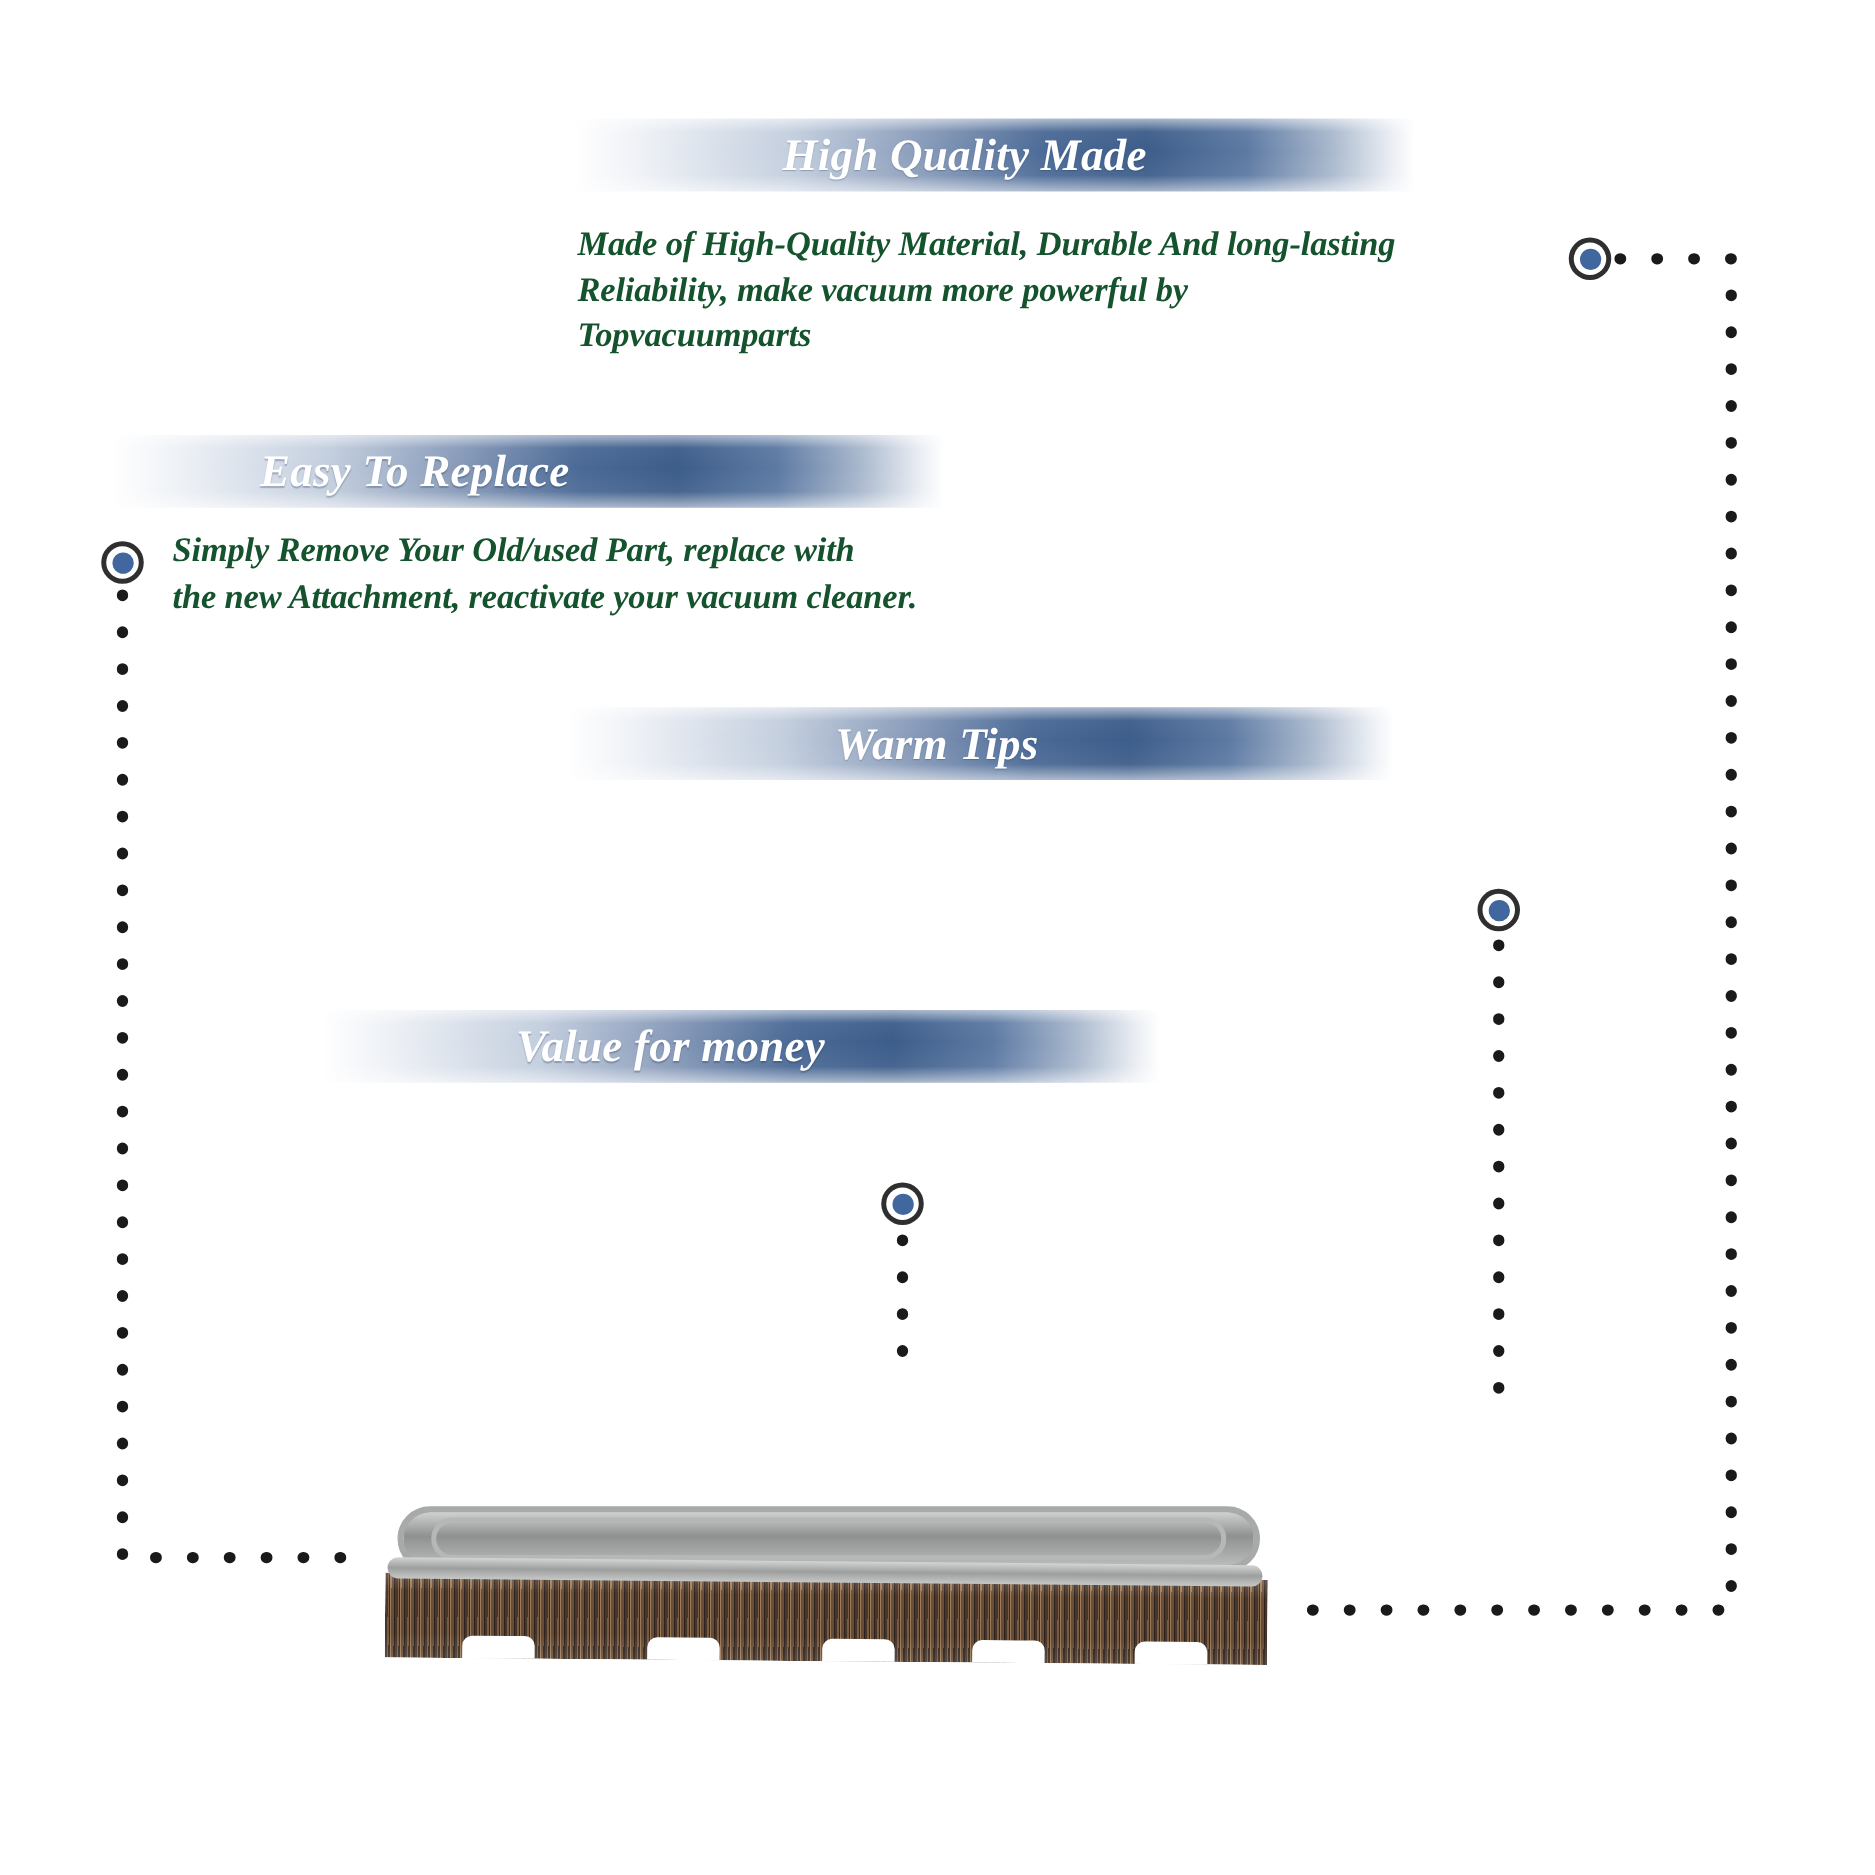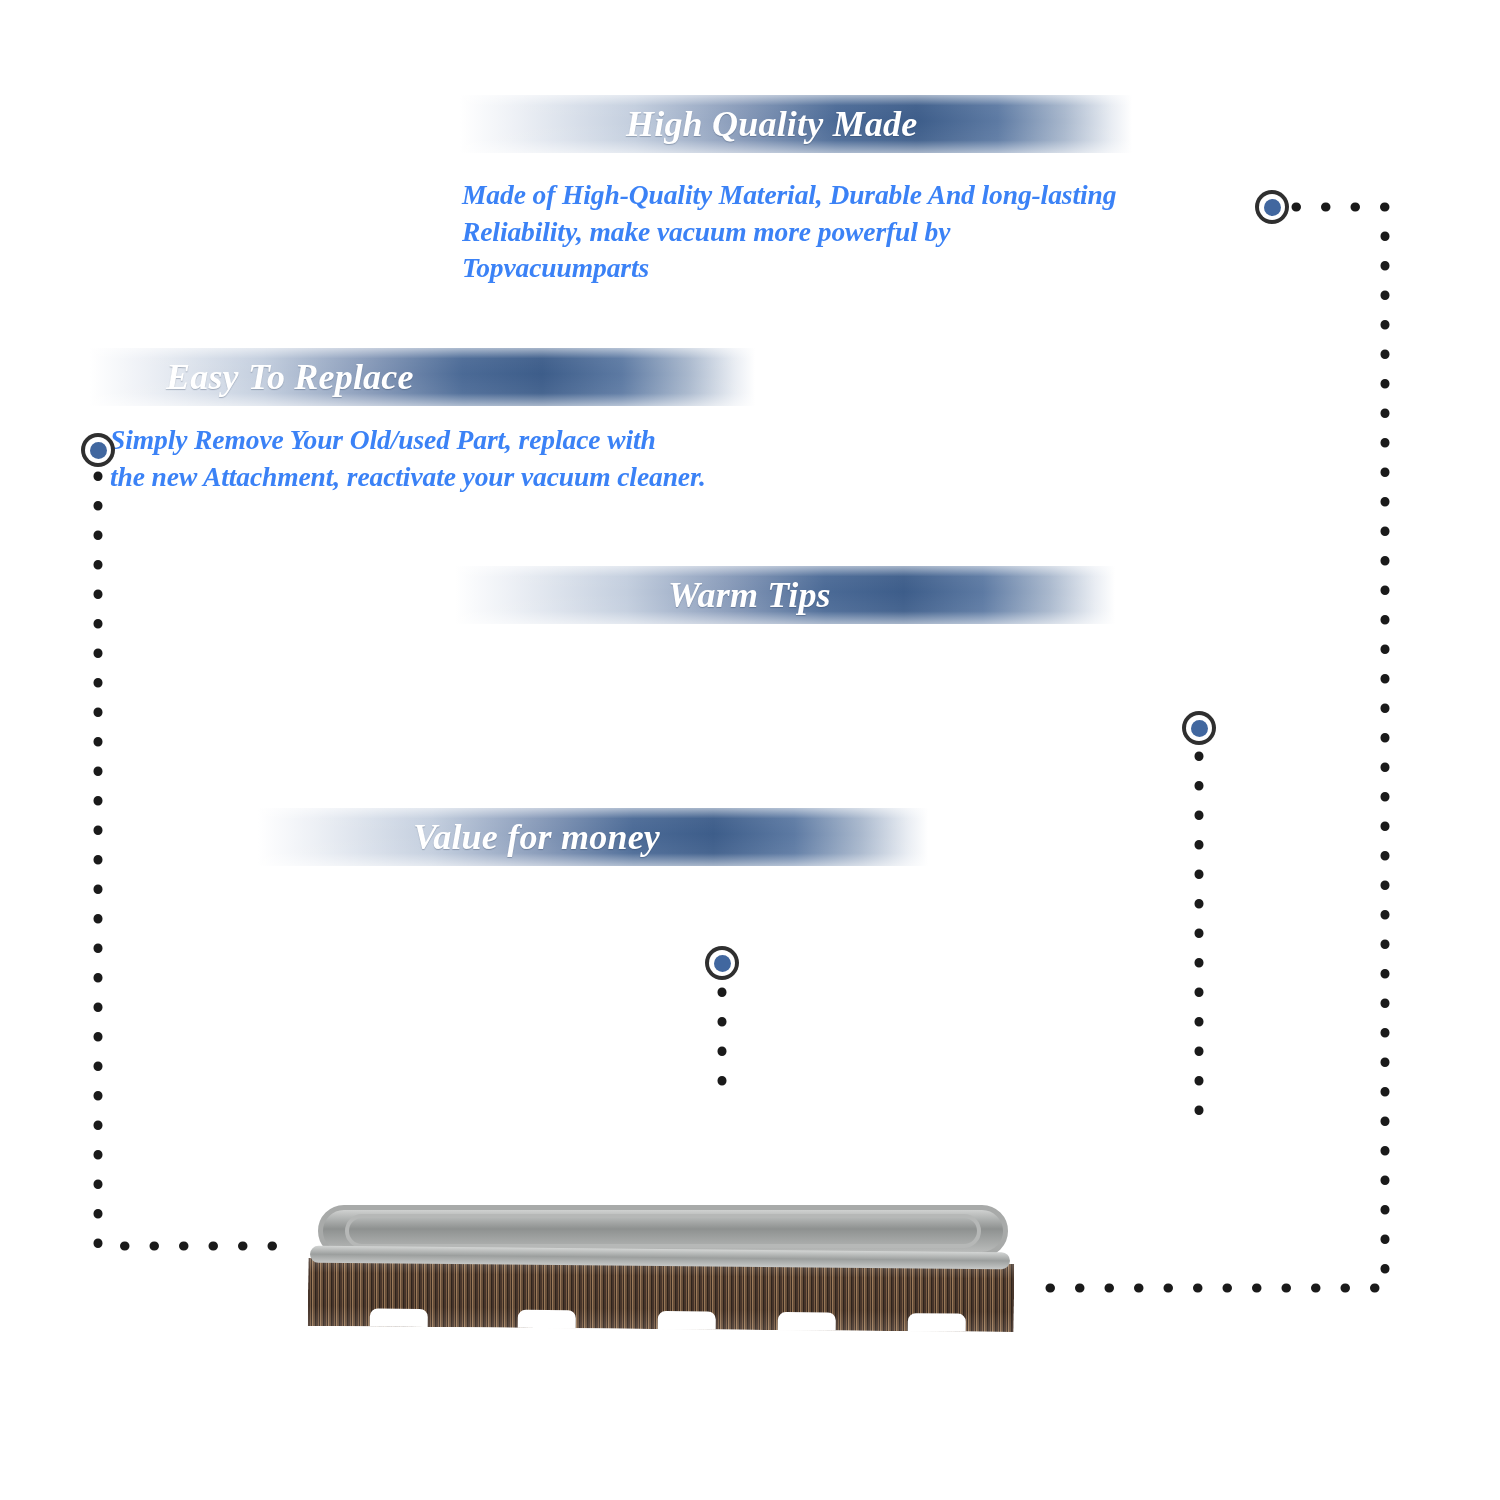--- a/index.html
+++ b/index.html
@@ -70,21 +70,21 @@
     font-style: italic;
     letter-spacing: 0.2px;
     white-space: nowrap;
     text-shadow: 0 1px 1px rgba(30,50,80,0.30);
     line-height: 1;
   }
 
   .body-text {
     margin: 0;
     padding: 0;
-    color: #3b82f6;
+    color: #14532d;
     font-size: 27.5px;
     font-weight: bold;
     font-style: italic;
     line-height: 1.33;
     white-space: pre-line;
     letter-spacing: -0.1px;
   }
 
   
   .marker {
@@ -225,23 +225,23 @@
   <div class="feature" style="left:460px; top:95px; width:672px;">
     <div class="banner">
       <span class="banner-title" style="margin-left:166px;">High Quality Made</span>
     </div>
     <p class="body-text" style="margin-top:24px; margin-left:2px;">Made of  High-Quality Material, Durable And long-lasting
 Reliability, make vacuum more powerful by Topvacuumparts</p>
   </div>
 
   <div class="feature" style="left:90px; top:348px; width:665px;">
     <div class="banner">
-      <span class="banner-title" style="margin-left:76px;">Easy To Replace</span>
-    </div>
-    <p class="body-text" style="margin-top:16px; margin-left:20px;">Simply Remove Your Old/used Part, replace with
+      <span class="banner-title" style="margin-left:118px;">Easy To Replace</span>
+    </div>
+    <p class="body-text" style="margin-top:16px; margin-left:48px;">Simply Remove Your Old/used Part, replace with
 the new Attachment, reactivate your vacuum cleaner.</p>
   </div>
 
   <div class="feature" style="left:455px; top:566px; width:660px;">
     <div class="banner">
       <span class="banner-title" style="margin-left:213px;text-align:center;">Warm Tips</span>
     </div>
   </div>
 
   <div class="feature" style="left:258px; top:808px; width:670px;">

